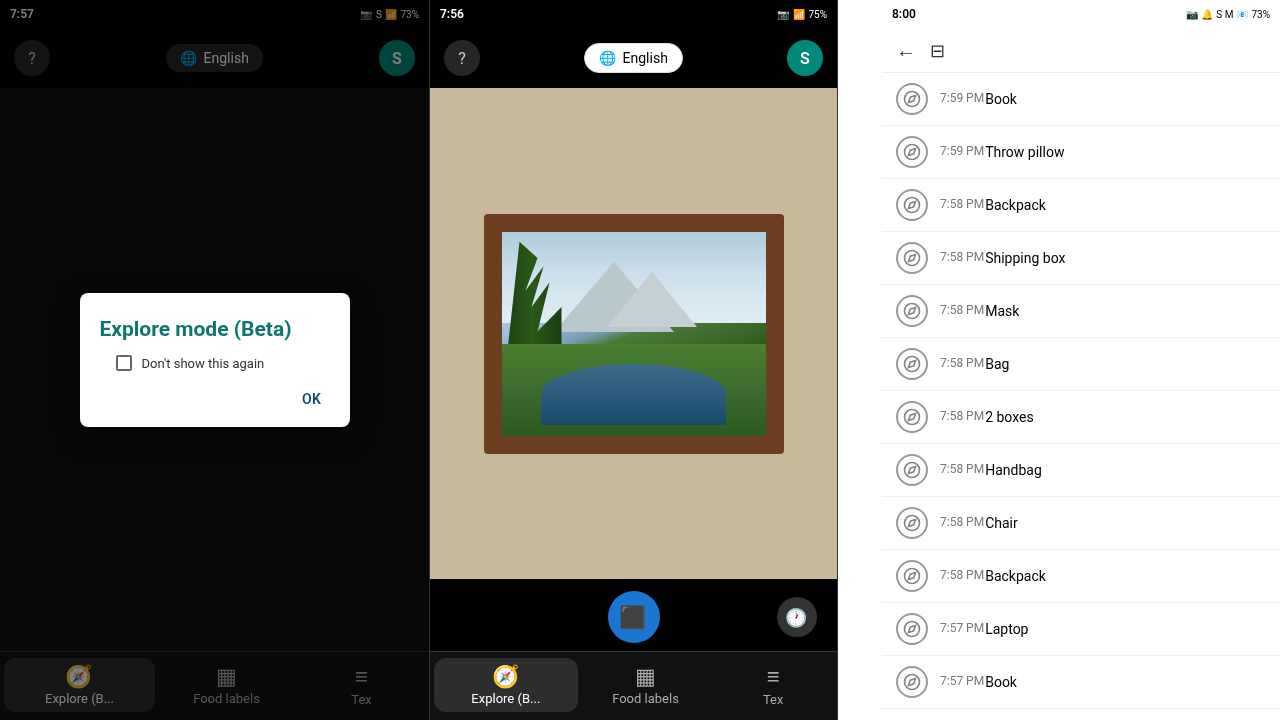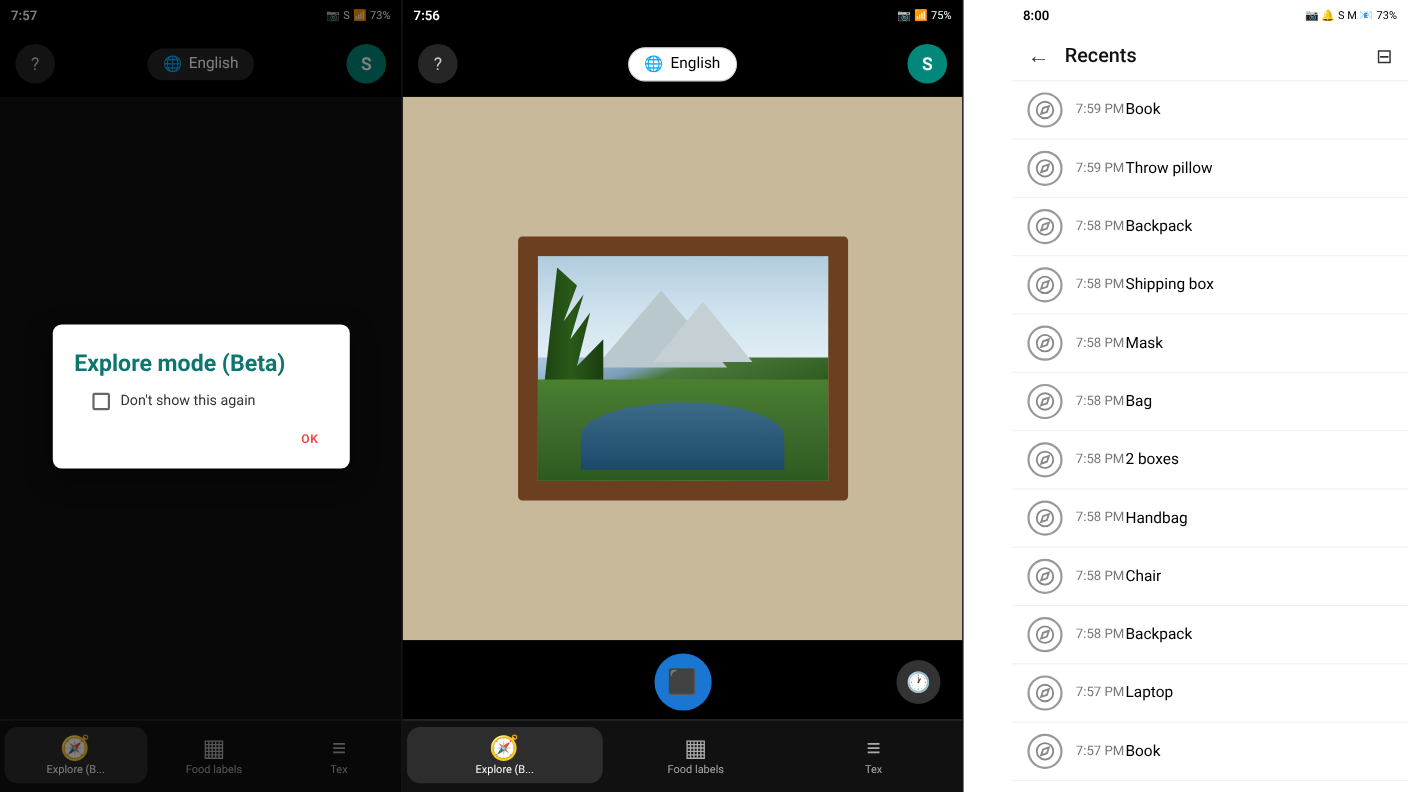--- a/index.html
+++ b/index.html
@@ -16,28 +16,28 @@
     
     .phone-panel {
       position: relative;
       display: flex;
       flex-direction: column;
       overflow: hidden;
     }
 
     
     .panel-left {
-      width: 366px;
+      width: 430px;
       background: #000;
       border-right: 1px solid #333;
     }
 
     
     .panel-middle {
-      width: 510px;
+      width: 408px;
       background: #000;
       border-right: 1px solid #333;
     }
 
     
     .panel-right {
       flex: 1;
       background: #fff;
       padding-left: 44px;
     }
@@ -290,21 +290,21 @@
     }
 
     .nav-icon {
       font-size: 22px;
       color: #aaa;
     }
     .nav-icon-active {
       color: #fff;
     }
     .nav-label {
-      font-size: 10px;
+      font-size: 13px;
       color: #aaa;
     }
     .nav-label-active {
       color: #fff;
     }
 
     
     .dialog-overlay {
       position: absolute;
       top: 0; left: 0; right: 0; bottom: 0;
@@ -361,23 +361,23 @@
       font-size: 13px;
       color: #333;
     }
 
     .dialog-actions {
       display: flex;
       justify-content: flex-end;
     }
 
     .dialog-ok-btn {
-      font-size: 11px;
+      font-size: 14px;
       font-weight: 600;
-      color: #ef4444;
+      color: #0c4a6e;
       padding: 4px 8px;
       text-transform: uppercase;
       letter-spacing: 0.5px;
     }
 
     
     .no-camera {
       display: flex;
       align-items: center;
       justify-content: center;
@@ -600,21 +600,20 @@
   <div class="status-bar status-bar-white">
     <span class="status-time status-time-dark">8:00</span>
     <div class="status-icons">
       <span class="status-icon status-icon-dark">📷 🔔 S M 📧</span>
       <span class="status-icon status-icon-dark">73%</span>
     </div>
   </div>
 
   <div class="recents-header">
     <div class="back-btn">←</div>
-    <div class="recents-title">Recents</div>
     <div class="menu-btn">⊟</div>
   </div>
 
 
   <div class="recents-list">
   <div class="recents-item">
       <div class="recents-item-icon">
         <svg class="compass-svg" viewBox="0 0 24 24" fill="none" stroke="#888" stroke-width="2">
           <circle cx="12" cy="12" r="9"></circle>
           <path d="M16.24 7.76l-2.12 6.36-6.36 2.12 2.12-6.36 6.36-2.12z"></path>

